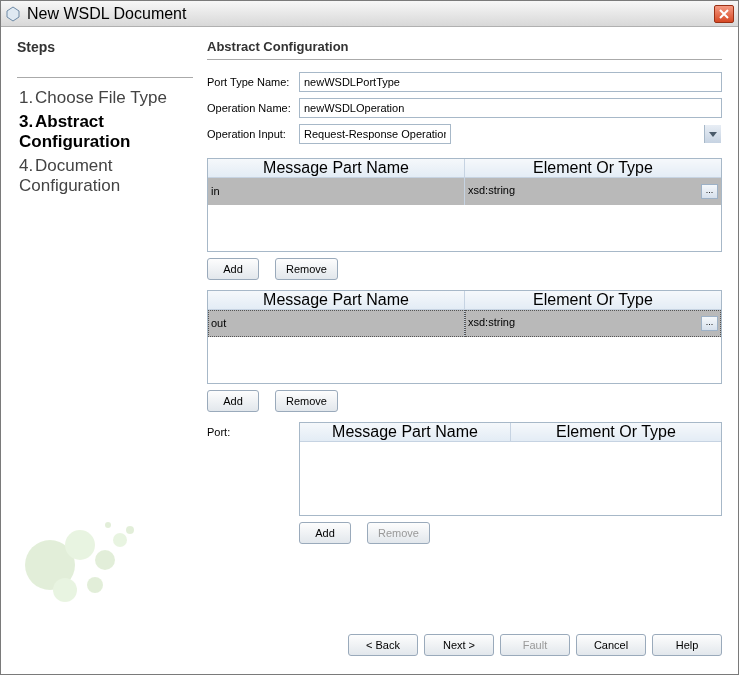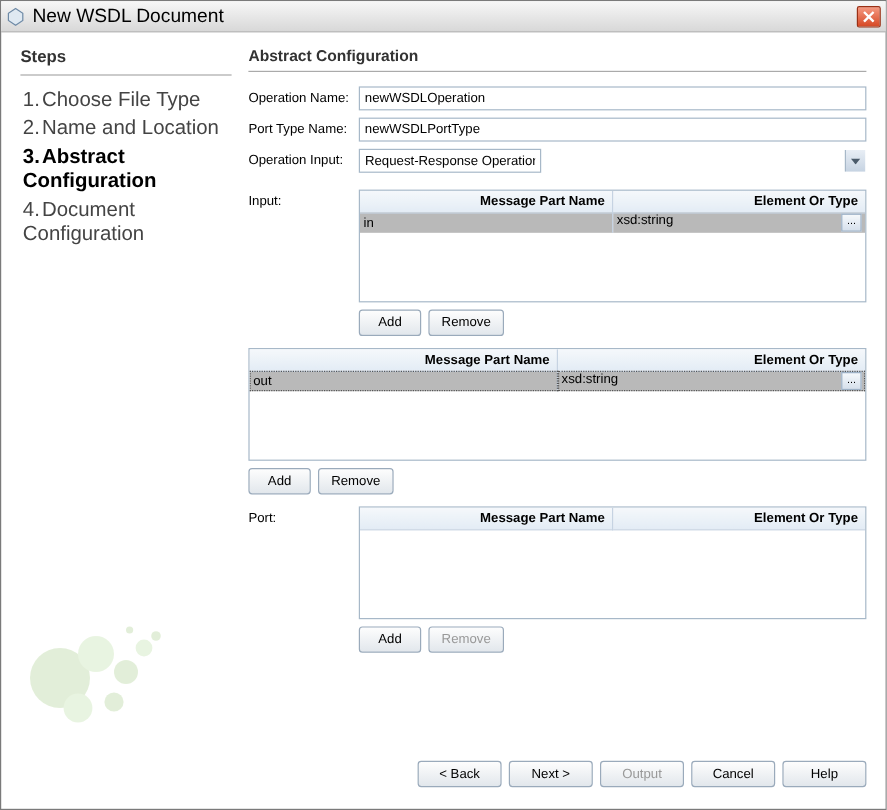--- a/index.html
+++ b/index.html
@@ -5,47 +5,47 @@
 * { box-sizing: border-box; margin: 0; padding: 0; }
 body { font-family: Tahoma, Arial, sans-serif; font-size: 11px; color: #000; background: #fff; }
 .window { width: 739px; height: 675px; border: 1px solid #7a7a7a; background: #fff; display: flex; flex-direction: column; }
 .titlebar { height: 26px; background: linear-gradient(to bottom, #f7f7f7, #d8d8d8); display: flex; align-items: center; padding: 0 4px; border-bottom: 1px solid #b0b0b0; }
 .titlebar-icon { width: 16px; height: 16px; margin-right: 6px; }
 .titlebar-title { font-size: 16px; flex: 1; }
 .close-btn { width: 20px; height: 18px; background: linear-gradient(to bottom, #f59a82, #d64824); border: 1px solid #9a3015; border-radius: 2px; display: flex; align-items: center; justify-content: center; cursor: pointer; }
 .close-btn svg { width: 10px; height: 10px; }
 .body { flex: 1; display: flex; padding: 12px 16px; gap: 14px; overflow: hidden; }
 .sidebar { width: 176px; }
-.sidebar-title { font-size: 14px; font-weight: bold; color: #333; border-bottom: 1px solid #aaa; padding-bottom: 7px; margin-bottom: 10px; }
+.sidebar-title { font-size: 14px; font-weight: bold; color: #333; border-bottom: 1px solid #aaa; padding-bottom: 22px; margin-bottom: 10px; }
 .steps-list { list-style: none; padding-left: 2px; }
 .steps-list li { margin-bottom: 4px; font-size: 17px; color: #444; }
 .steps-list li.current { font-weight: bold; color: #000; }
 .steps-list .num { display: inline-block; width: 16px; }
 .main { flex: 1; display: flex; flex-direction: column; }
 .main-title { font-size: 13px; font-weight: bold; color: #333; border-bottom: 1px solid #aaa; padding-bottom: 5px; margin-bottom: 12px; }
 .form-row { display: flex; align-items: center; margin-bottom: 6px; }
 .form-label { width: 92px; font-size: 11px; }
 .form-input { flex: 1; height: 20px; border: 1px solid #a7b8c8; padding: 0 4px; font-size: 11px; background: #fff; }
 .select-wrap { flex: 1; position: relative; }
 .select-arrow { position: absolute; right: 1px; top: 1px; width: 17px; height: 18px; background: linear-gradient(to bottom, #e8eef5, #c6d3e2); border-left: 1px solid #a7b8c8; display: flex; align-items: center; justify-content: center; pointer-events: none; }
 .section-row { display: flex; margin-bottom: 10px; }
 .section-label { width: 92px; font-size: 11px; padding-top: 4px; }
 .section-body { flex: 1; display: flex; flex-direction: column; }
 .table-box { border: 1px solid #a7b8c8; background: #fff; height: 94px; overflow: hidden; position: relative; }
 .table-box.tall { height: 94px; }
 .tbl { width: 100%; border-collapse: collapse; table-layout: fixed; }
-.tbl th { background: linear-gradient(to bottom, #f5f8fb, #e3ecf5); border: 1px solid #c6d3e2; border-top: none; height: 18px; font-weight: bold; font-size: 11px; text-align: right; padding: 0 6px; }
+.tbl th { background: linear-gradient(to bottom, #f5f8fb, #e3ecf5); border: 1px solid #c6d3e2; border-top: none; height: 18px; font-weight: normal; font-size: 16px; text-align: center; padding: 0 6px; }
 .tbl th:first-child { border-left: none; }
 .tbl th:last-child { border-right: none; }
-.tbl td { height: 17px; font-size: 11px; padding: 0 3px; border-right: 1px solid #c6d3e2; }
+.tbl td { height: 27px; font-size: 11px; padding: 0 3px; border-right: 1px solid #c6d3e2; }
 .tbl td:last-child { border-right: none; }
 .tbl tr.sel td { background: #b9b9b9; }
 .tbl tr.sel-dotted td { background: #b9b9b9; outline: 1px dotted #555; outline-offset: -1px; }
 .ellipsis-btn { float: right; width: 17px; height: 15px; background: linear-gradient(to bottom, #f5f8fb, #d6e0ec); border: 1px solid #9db1c6; font-size: 9px; text-align: center; line-height: 11px; cursor: pointer; }
-.btn-row { margin-top: 6px; display: flex; gap: 6px; }
+.btn-row { margin-top: 6px; display: flex; gap: 16px; }
 .btn { height: 22px; min-width: 52px; padding: 0 10px; background: linear-gradient(to bottom, #fdfdfd, #e2e7ec); border: 1px solid #9aaabb; border-radius: 3px; font-size: 11px; cursor: pointer; }
 .btn.disabled { color: #999; cursor: default; }
 .checkbox-row { display: flex; align-items: center; margin-top: 10px; font-size: 11px; }
 .checkbox-row input { margin-right: 5px; accent-color: #3a8a3a; }
 .footer { display: flex; justify-content: flex-end; gap: 6px; padding: 10px 16px 18px; }
 .decor { position: absolute; bottom: 60px; left: 10px; width: 170px; height: 120px; opacity: 0.25; pointer-events: none; }
 </style>
 </head>
 <body>
 
@@ -64,53 +64,51 @@
         </svg>
     </div>
   </div>
 
   <div class="body">
 
     <div class="sidebar">
       <div class="sidebar-title">Steps</div>
       <ol class="steps-list">
         <li><span class="num">1.</span><span>Choose File Type</span></li>
-        <li><span class="num">2.</span><span>Name and Location</span></li>
         <li class="current"><span class="num">3.</span><span>Abstract Configuration</span></li>
         <li><span class="num">4.</span><span>Document Configuration</span></li>
       </ol>
     </div>
 
     <div class="main">
       <div class="main-title">Abstract Configuration</div>
 
       <div class="form-row">
-        <div class="form-label">Operation Name:</div>
-        <input class="form-input" value="newWSDLOperation" style="">
+        <div class="form-label">Port Type Name:</div>
+        <input class="form-input" value="newWSDLPortType" style="">
       </div>
 
       <div class="form-row">
-        <div class="form-label">Port Type Name:</div>
-        <input class="form-input" value="newWSDLPortType" style="">
+        <div class="form-label">Operation Name:</div>
+        <input class="form-input" value="newWSDLOperation" style="">
       </div>
 
       <div class="form-row">
         <div class="form-label">Operation Input:</div>
         <div class="select-wrap">
           <input class="form-input" readonly="" value="Request-Response Operation" style="">
           <div class="select-arrow">
             <svg width="8" height="5" viewBox="0 0 8 5">
                 <path d="M0 0 L8 0 L4 5 Z" fill="#4a5a6a"></path>
               </svg>
           </div>
         </div>
       </div>
 
       <div class="section-row" style="margin-top:8px">
-        <div class="section-label">Input:</div>
         <div class="section-body">
           <div class="table-box tall">
             <table class="tbl">
               <tbody>
                   <tr>
                 <th>Message Part Name</th>
                 <th>Element Or Type</th>
               </tr>
               <tr class="sel">
                 <td>in</td>
@@ -169,21 +167,21 @@
         </div>
       </div>
 
 
     </div>
   </div>
 
   <div class="footer">
     <button class="btn" style="min-width:70px">&lt; Back</button>
     <button class="btn" style="min-width:70px">Next &gt;</button>
-    <button class="btn disabled" style="min-width:70px">Output</button>
+    <button class="btn disabled" style="min-width:70px">Fault</button>
     <button class="btn" style="min-width:70px">Cancel</button>
     <button class="btn" style="min-width:70px">Help</button>
   </div>
 
   <svg class="decor" viewBox="0 0 170 120">
     <circle cx="40" cy="70" r="25" fill="#8fbf6a"></circle>
     <circle cx="70" cy="50" r="15" fill="#a8d48a"></circle>
     <circle cx="95" cy="65" r="10" fill="#8fbf6a"></circle>
     <circle cx="110" cy="45" r="7" fill="#a8d48a"></circle>
     <circle cx="120" cy="35" r="4" fill="#8fbf6a"></circle>

